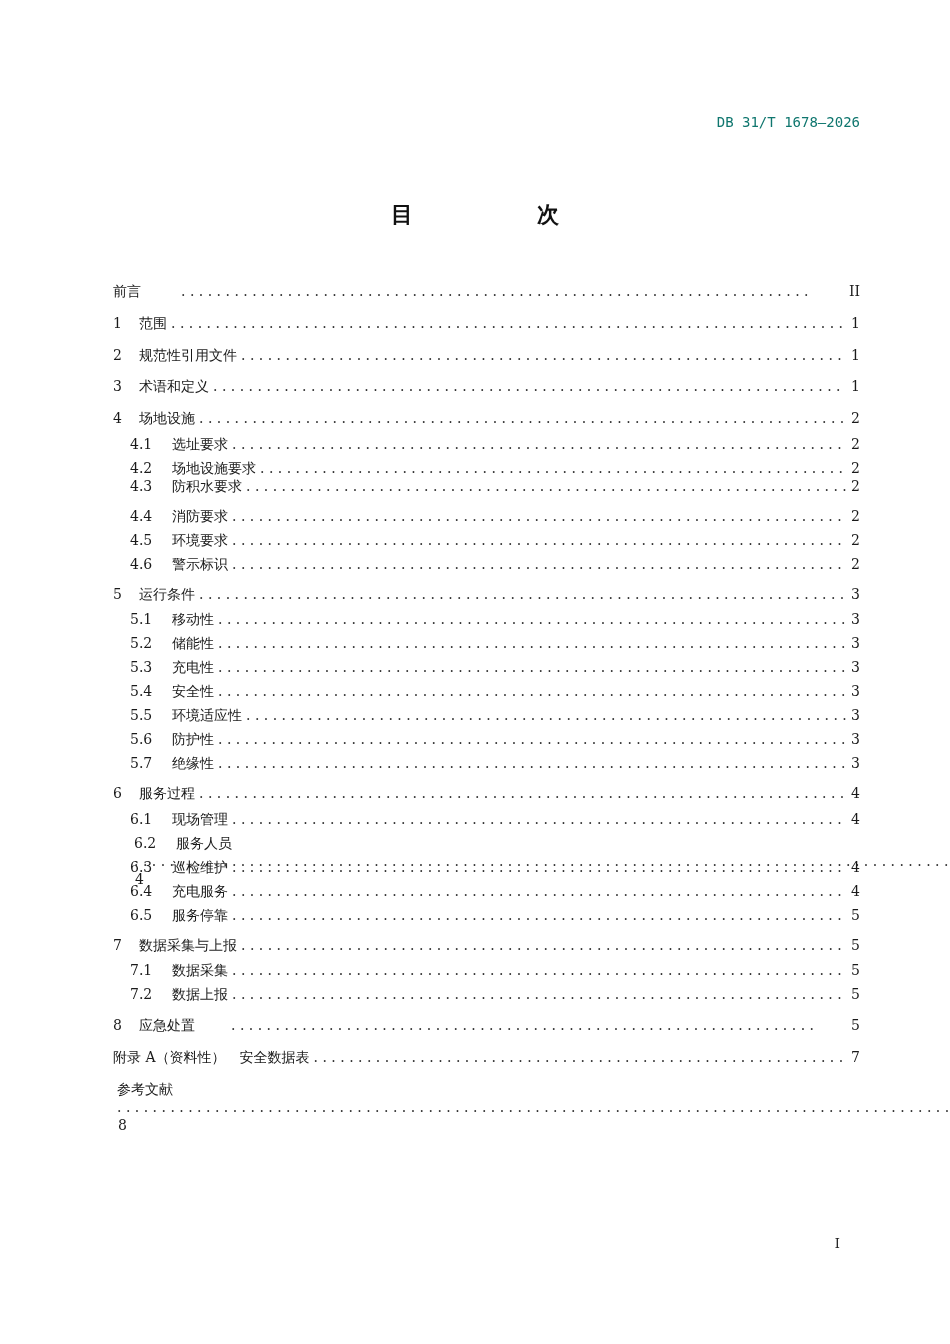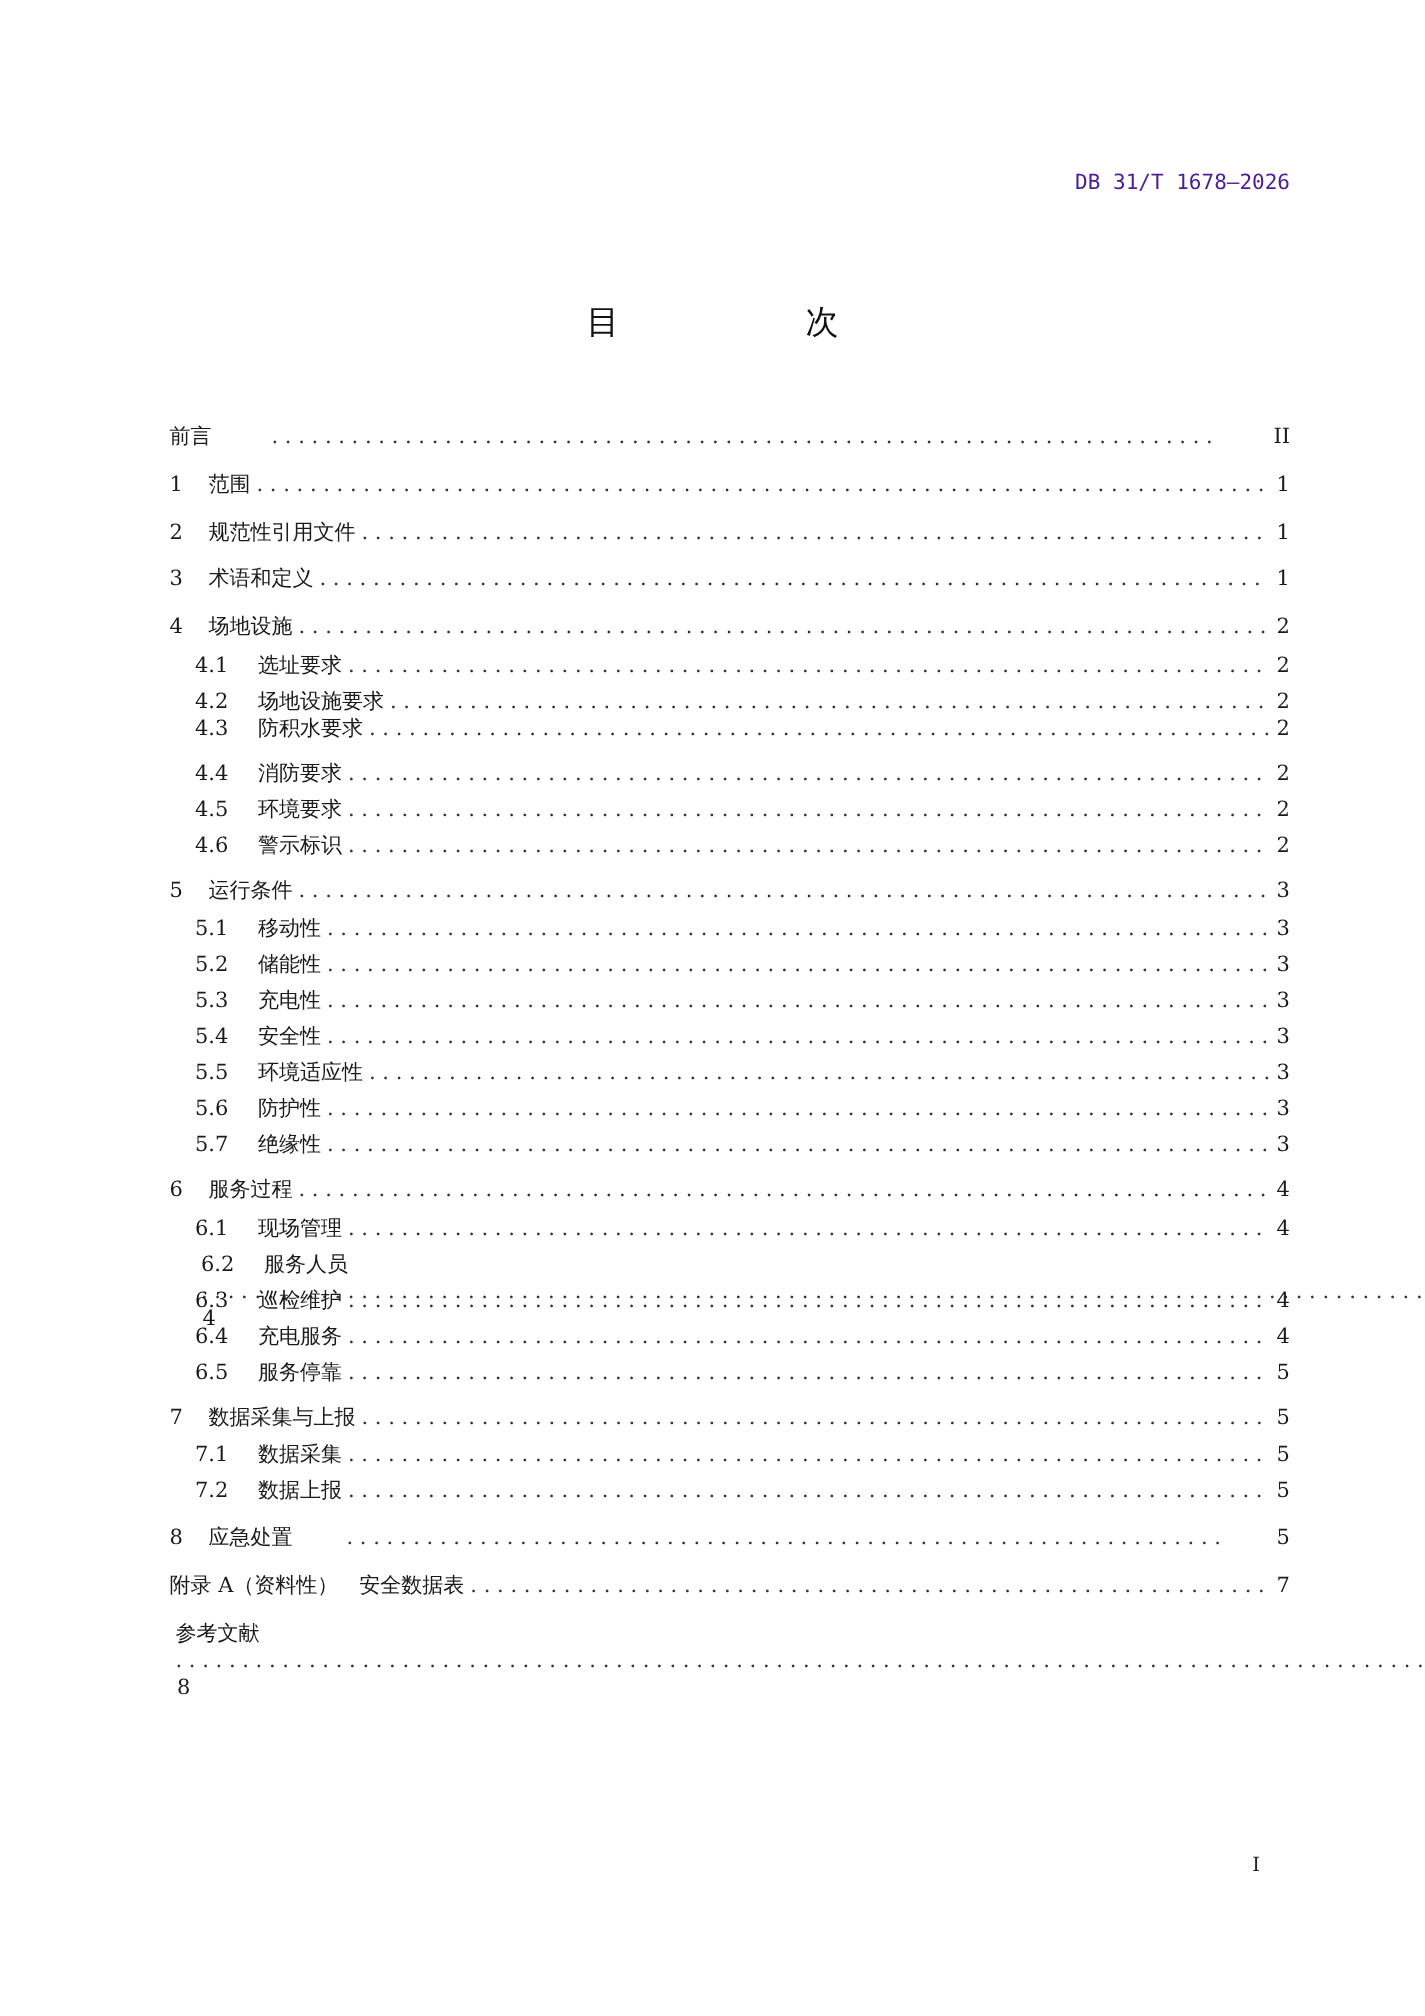--- a/index.html
+++ b/index.html
@@ -1,18 +1,18 @@
 <!DOCTYPE html>
 <html><head>
 <meta charset="utf-8">
 <style>
   html, body { margin: 0; padding: 0; background: #ffffff; }
   body { width: 950px; height: 1344px; position: relative; overflow: hidden; color: #1a1a1a; font-family: "DejaVu Serif", "Liberation Serif", serif; }
-  .doc-code { position: absolute; top: 114px; right: 90px; font-family: "DejaVu Sans Mono", "Liberation Mono", monospace; font-size: 14px; letter-spacing: 0px; color: #4c1d95; }
-  .toc-title { position: absolute; top: 200px; left: 0; width: 950px; text-align: center; font-family: "DejaVu Sans", "Liberation Sans", sans-serif; font-size: 22px; color: #111; }
+  .doc-code { position: absolute; top: 114px; right: 90px; font-family: "DejaVu Sans Mono", "Liberation Mono", monospace; font-size: 14px; letter-spacing: 0px; color: #0f766e; }
+  .toc-title { position: absolute; top: 200px; left: 0; width: 950px; text-align: center; font-family: "DejaVu Sans", "Liberation Sans", sans-serif; font-size: 22px; color: #111; font-weight: bold; }
   .toc-title span { display: inline-block; margin: 0 20px; }
   .toc { position: absolute; left: 113px; width: 747px; top: 0; }
   .row { position: absolute; left: 0; width: 747px; display: flex; align-items: baseline; font-size: 14px; line-height: 18px; white-space: nowrap; }
   .row .label { flex: 0 0 auto; }
   .row .num { display: inline-block; }
   .row.l1 .num { width: 26px; }
   .row.l2 { left: 17px; width: 730px; }
   .row.l2 .num { width: 42px; }
   .row .dots { flex: 1 1 auto; overflow: hidden; margin: 0 4px; color: #333; letter-spacing: 3.2px; }
   .row .dots::before { content: ". . . . . . . . . . . . . . . . . . . . . . . . . . . . . . . . . . . . . . . . . . . . . . . . . . . . . . . . . . . . . . . . . . . . . . . . . . . . . . . . . . . . . . . . . . . . . . . . . . . . . . . . . . . . . . . . . . . . . . . . . . . . . . . . ."; letter-spacing: 0; word-spacing: 0; }

